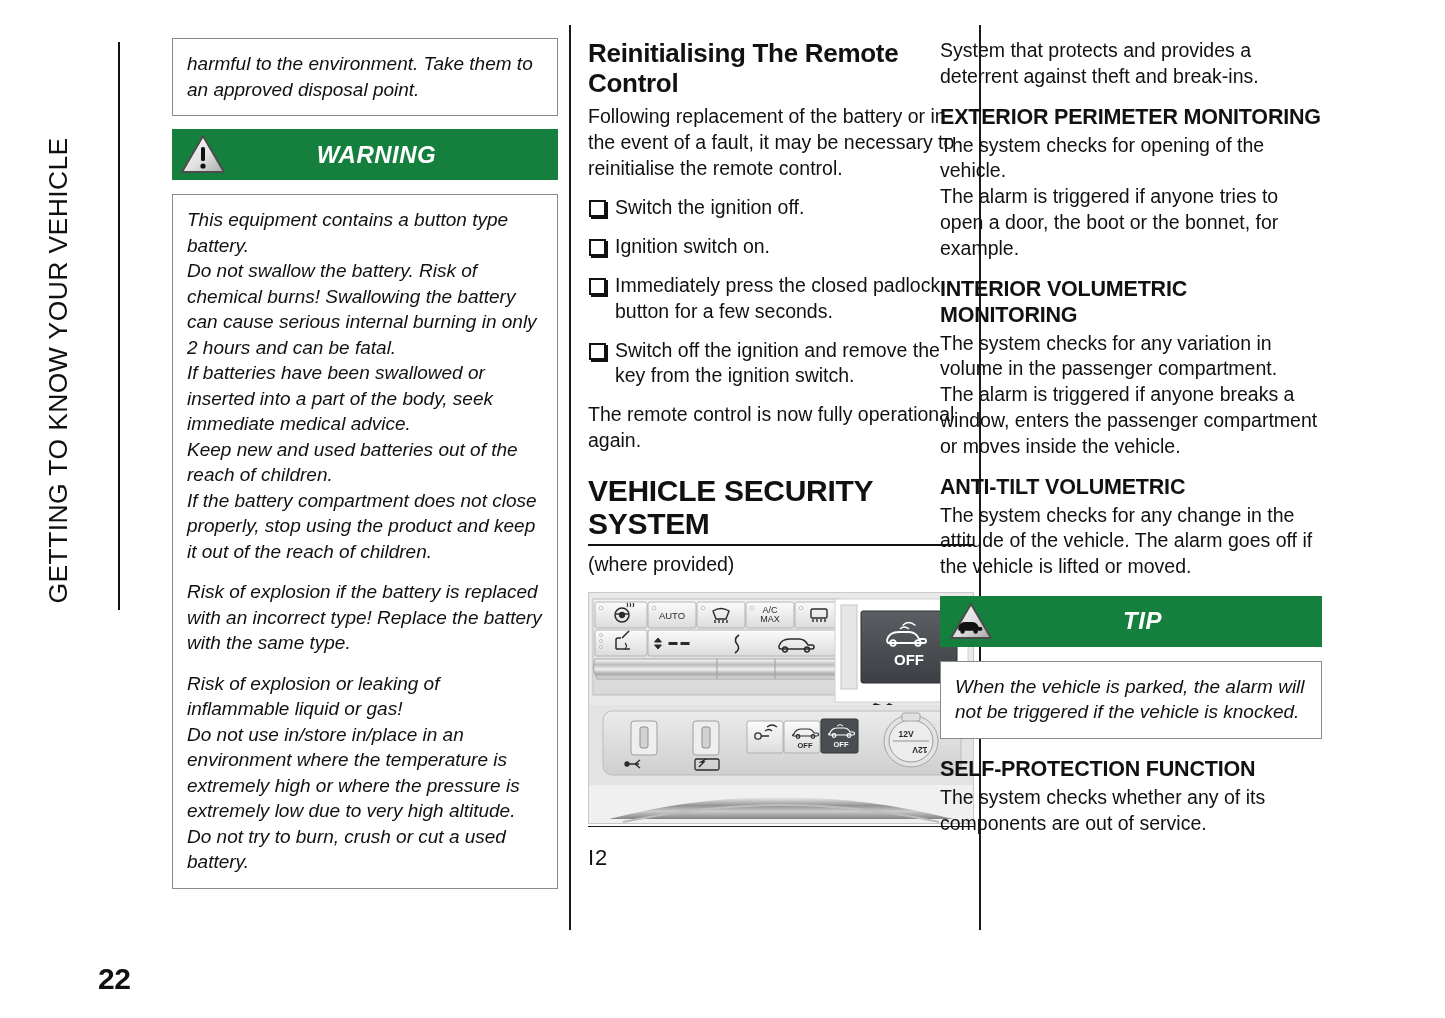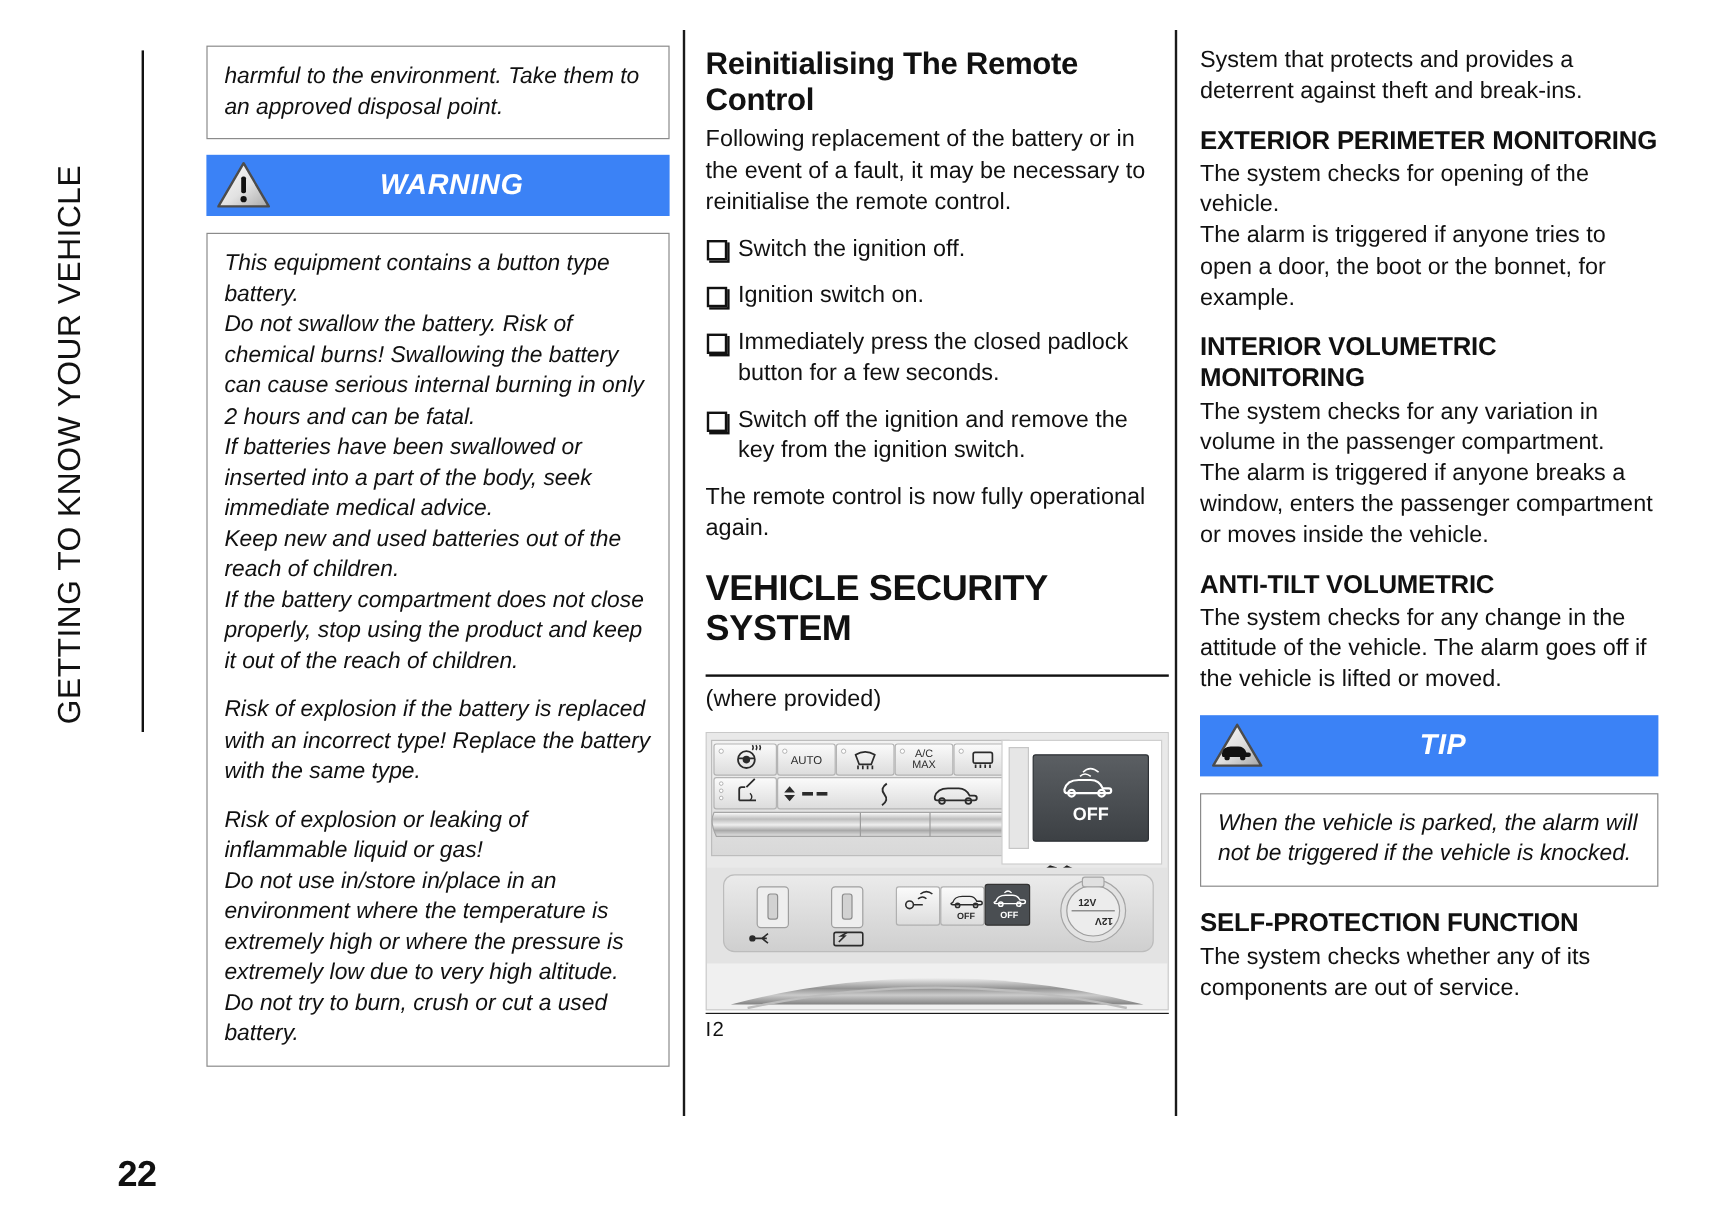--- a/index.html
+++ b/index.html
@@ -53,21 +53,21 @@
     background: #111;
   }
 
   
   .col {
     position: absolute;
     top: 38px;
   }
   .col1 { left: 172px;  width: 386px; }
   .col2 { left: 588px;  width: 386px; }
-  .col3 { left: 1000px; width: 382px; }
+  .col3 { left: 940px; width: 382px; }
 
   .col-rule {
     position: absolute;
     width: 1.6px;
     background: #1a1a1a;
     top: 25px;
     height: 905px;
   }
   .col-rule.r1 { left: 569px; }
   .col-rule.r2 { left: 979px; }
@@ -94,41 +94,41 @@
   }
   h3.head-sub {
     margin: 0 0 3px 0;
     font-size: 21.5px;
     line-height: 26px;
     font-weight: 800;
     letter-spacing: -0.2px;
   }
   .rule-under {
     border-bottom: 2.6px solid #111;
-    padding-bottom: 22px;
+    padding-bottom: 4px;
     margin-bottom: 14px;
   }
 
   
   .note-box {
     border: 1.3px solid #8b8b8b;
     padding: 12px 14px 13px 14px;
     box-sizing: border-box;
     background: #fff;
   }
   .note-box p {
     font-style: italic;
     font-size: 19px;
     line-height: 25.5px;
   }
   .note-box p + p { margin-top: 15px; }
 
   
   .banner {
-    background: #3b82f6;
+    background: #15803d;
     height: 51px;
     display: flex;
     align-items: center;
     position: relative;
     box-sizing: border-box;
   }
   .banner .banner-icon {
     width: 52px;
     height: 45px;
     margin-left: 5px;
@@ -175,22 +175,22 @@
     height: 232px;
     border: 1px solid #c9c9c9;
     box-sizing: border-box;
     position: relative;
     overflow: hidden;
     background: linear-gradient(180deg,#efefef 0%, #e4e4e4 45%, #dcdcdc 100%);
   }
   .fig-caption {
     border-top: 1.6px solid #1a1a1a;
     margin-top: 2px;
-    padding-top: 3px;
-    font-size: 17px;
+    padding-top: 18px;
+    font-size: 22px;
     letter-spacing: 1px;
   }
 
   
   .page-number {
     position: absolute;
     left: 98px;
     bottom: 22px;
     font-size: 30px;
     font-weight: 800;

